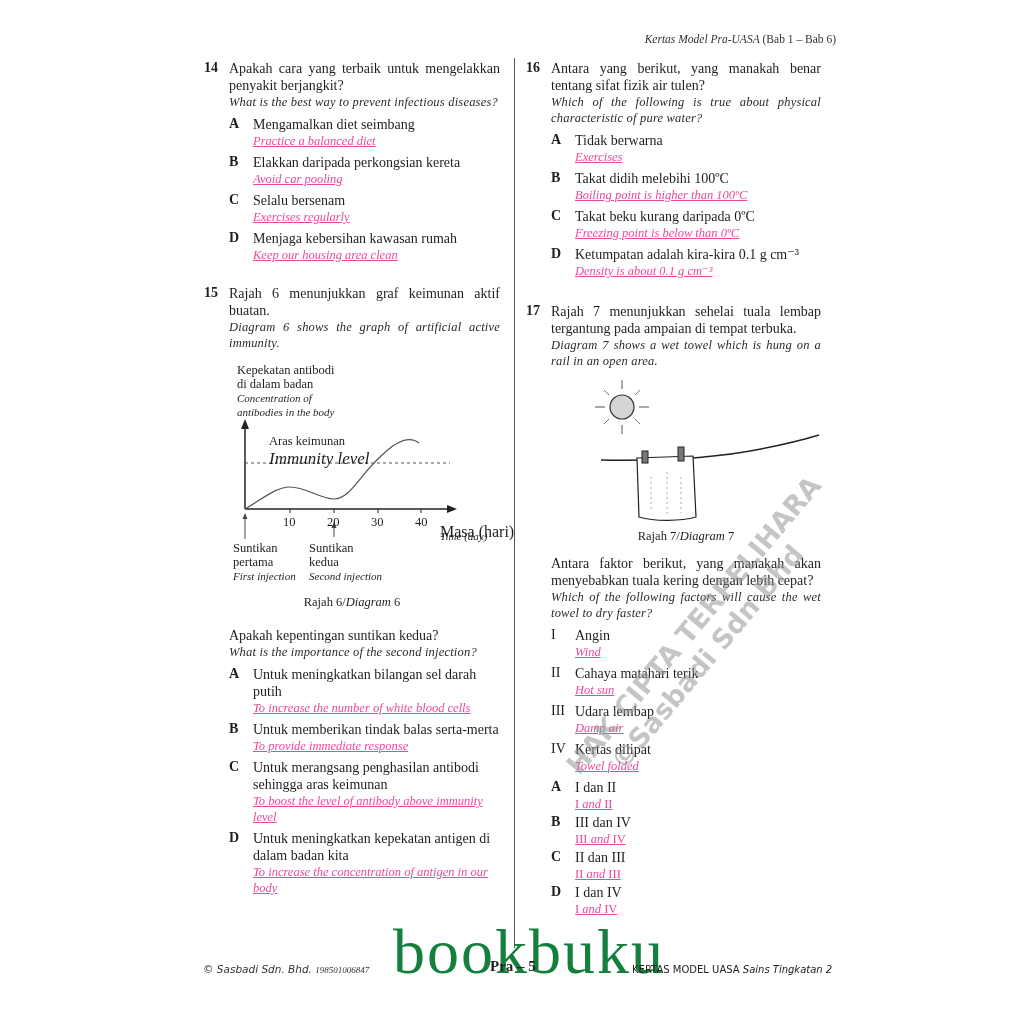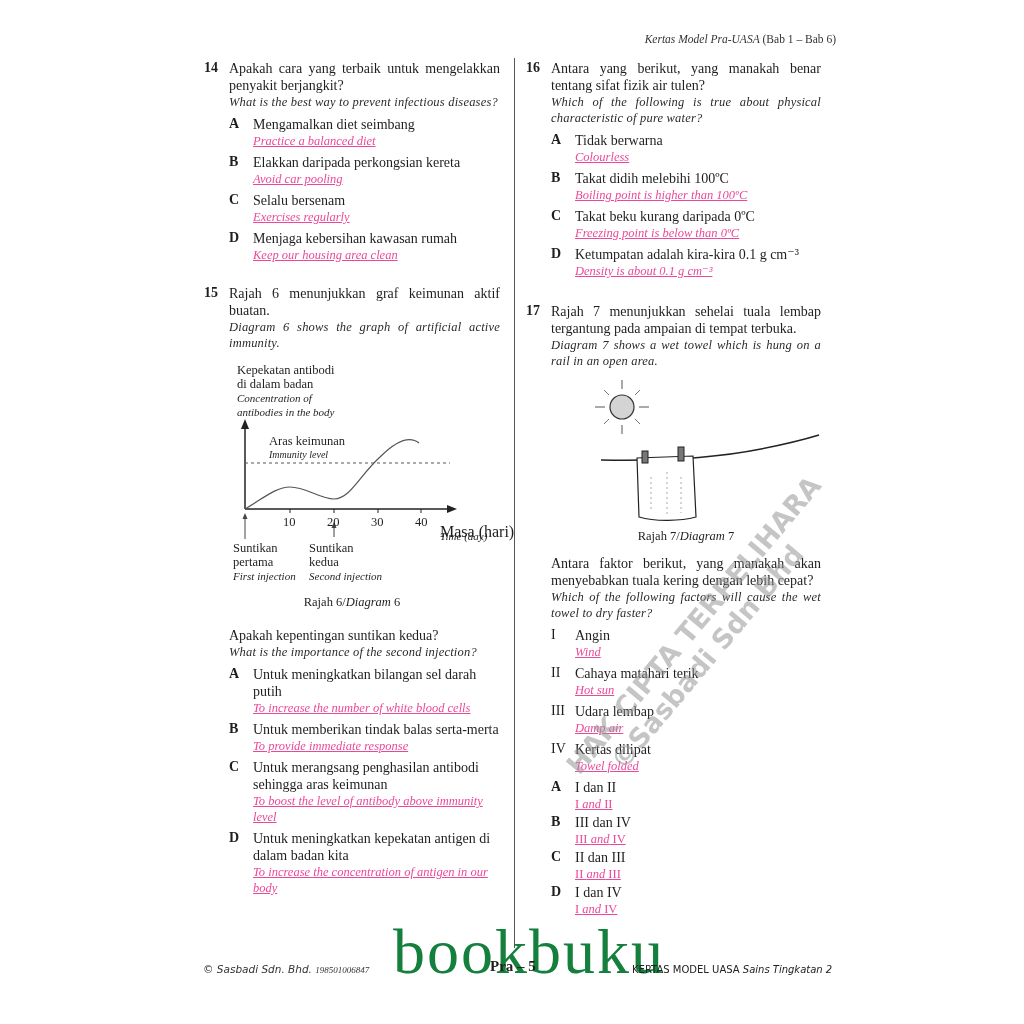--- a/index.html
+++ b/index.html
@@ -110,21 +110,21 @@
           <line x1="174" y1="146" x2="174" y2="150" stroke="#222"></line>
           <line x1="217" y1="146" x2="217" y2="150" stroke="#222"></line>
 
           <line x1="41" y1="152" x2="41" y2="176" stroke="#444" stroke-width="1"></line>
           <polygon points="38.5,156 41,150 43.5,156" fill="#444"></polygon>
           <line x1="130" y1="161" x2="130" y2="174" stroke="#444" stroke-width="1"></line>
           <polygon points="127.5,165 130,159 132.5,165" fill="#444"></polygon>
         </svg>
 
         <div style="position:absolute;left:40px;top:71px;font-size:12.5px;">Aras keimunan</div>
-        <div style="position:absolute;left:40px;top:86px;font-size:10px;font-style:italic;">Immunity level</div>
+        <div style="position:absolute;left:40px;top:86px;font-size:17px;font-style:italic;">Immunity level</div>
         <div style="position:absolute;left:54px;top:152px;font-size:12.5px;">10</div>
         <div style="position:absolute;left:98px;top:152px;font-size:12.5px;">20</div>
         <div style="position:absolute;left:142px;top:152px;font-size:12.5px;">30</div>
         <div style="position:absolute;left:186px;top:152px;font-size:12.5px;">40</div>
         <div style="position:absolute;left:211px;top:160px;font-size:16px;">Masa (hari)</div>
         <div style="position:absolute;left:211px;top:167px;font-size:11px;font-style:italic;">Time (day)</div>
         <div style="position:absolute;left:4px;top:178px;font-size:12.5px;line-height:14px;">
           <div>Suntikan</div>
           <div>pertama</div>
           <div style="font-size:11px;font-style:italic;">First injection</div>
@@ -169,21 +169,21 @@
   <div class="col col-right">
 
     <div class="q">
       <div class="qnum">16</div>
       <div class="stem-ms">Antara yang berikut, yang manakah benar tentang sifat fizik air tulen?</div>
       <div class="stem-en">Which of the following is true about physical characteristic of pure water?</div>
       <div class="opts">
         <div class="opt">
           <span class="opt-letter">A</span>
           <div class="opt-ms">Tidak berwarna</div>
-          <div class="opt-en">Colourless</div>
+          <div class="opt-en">Exercises</div>
         </div>
         <div class="opt">
           <span class="opt-letter">B</span>
           <div class="opt-ms">Takat didih melebihi 100ºC</div>
           <div class="opt-en">Boiling point is higher than 100ºC</div>
         </div>
         <div class="opt">
           <span class="opt-letter">C</span>
           <div class="opt-ms">Takat beku kurang daripada 0ºC</div>
           <div class="opt-en">Freezing point is below than 0ºC</div>

